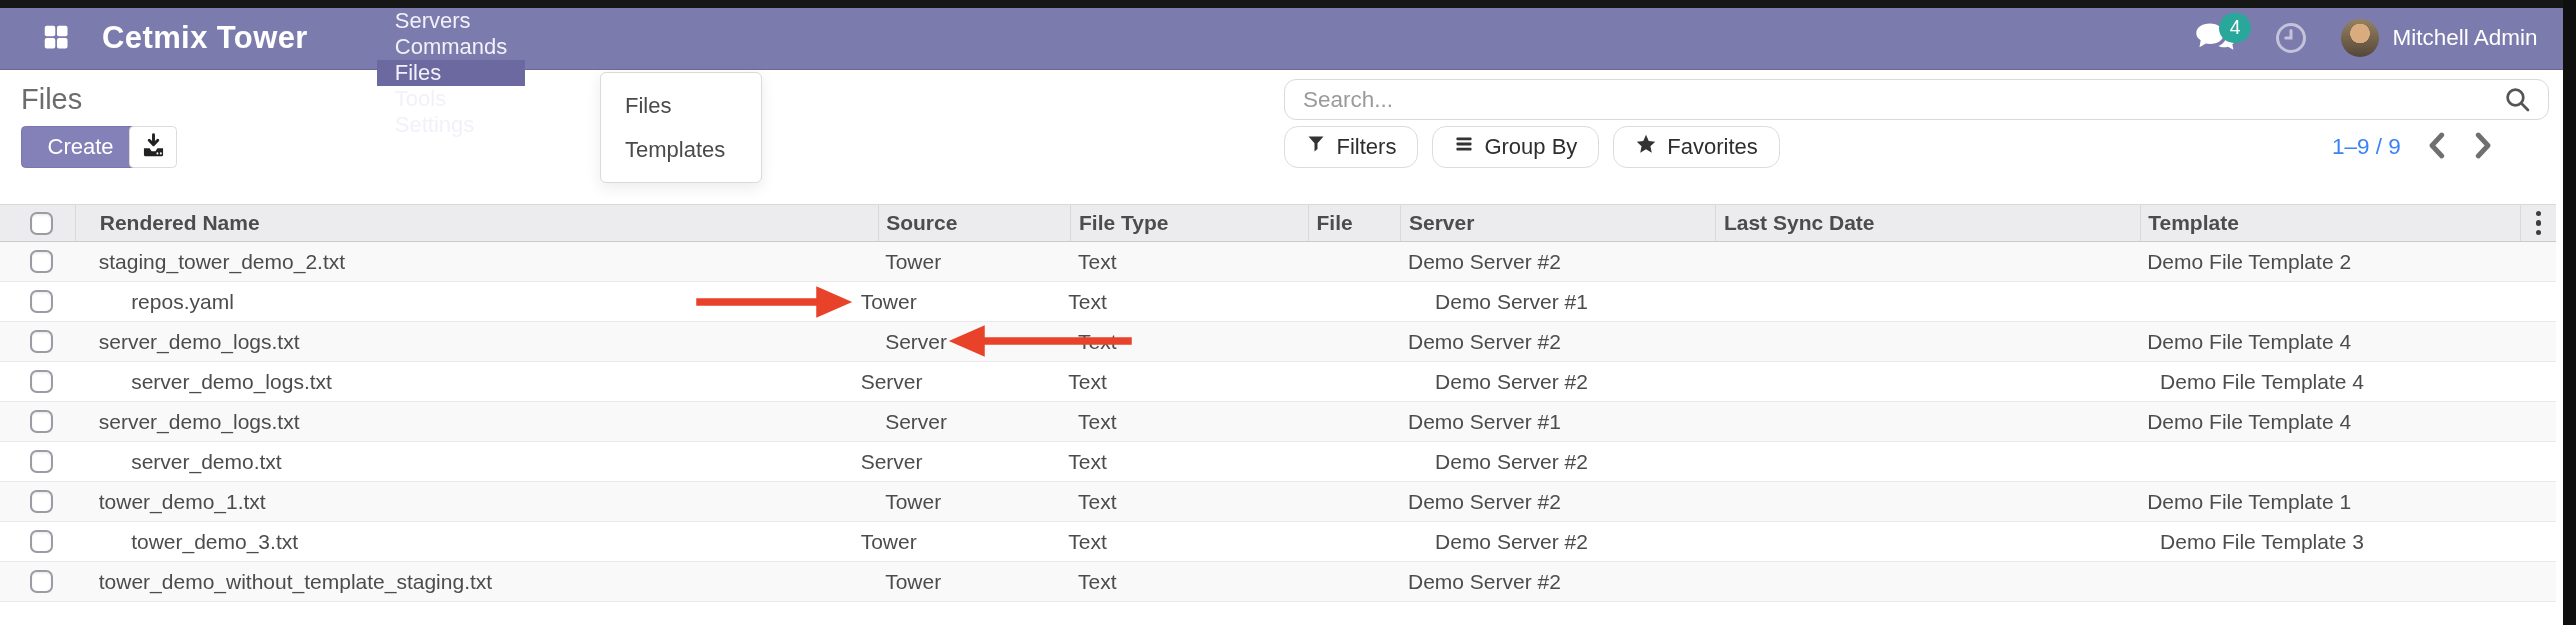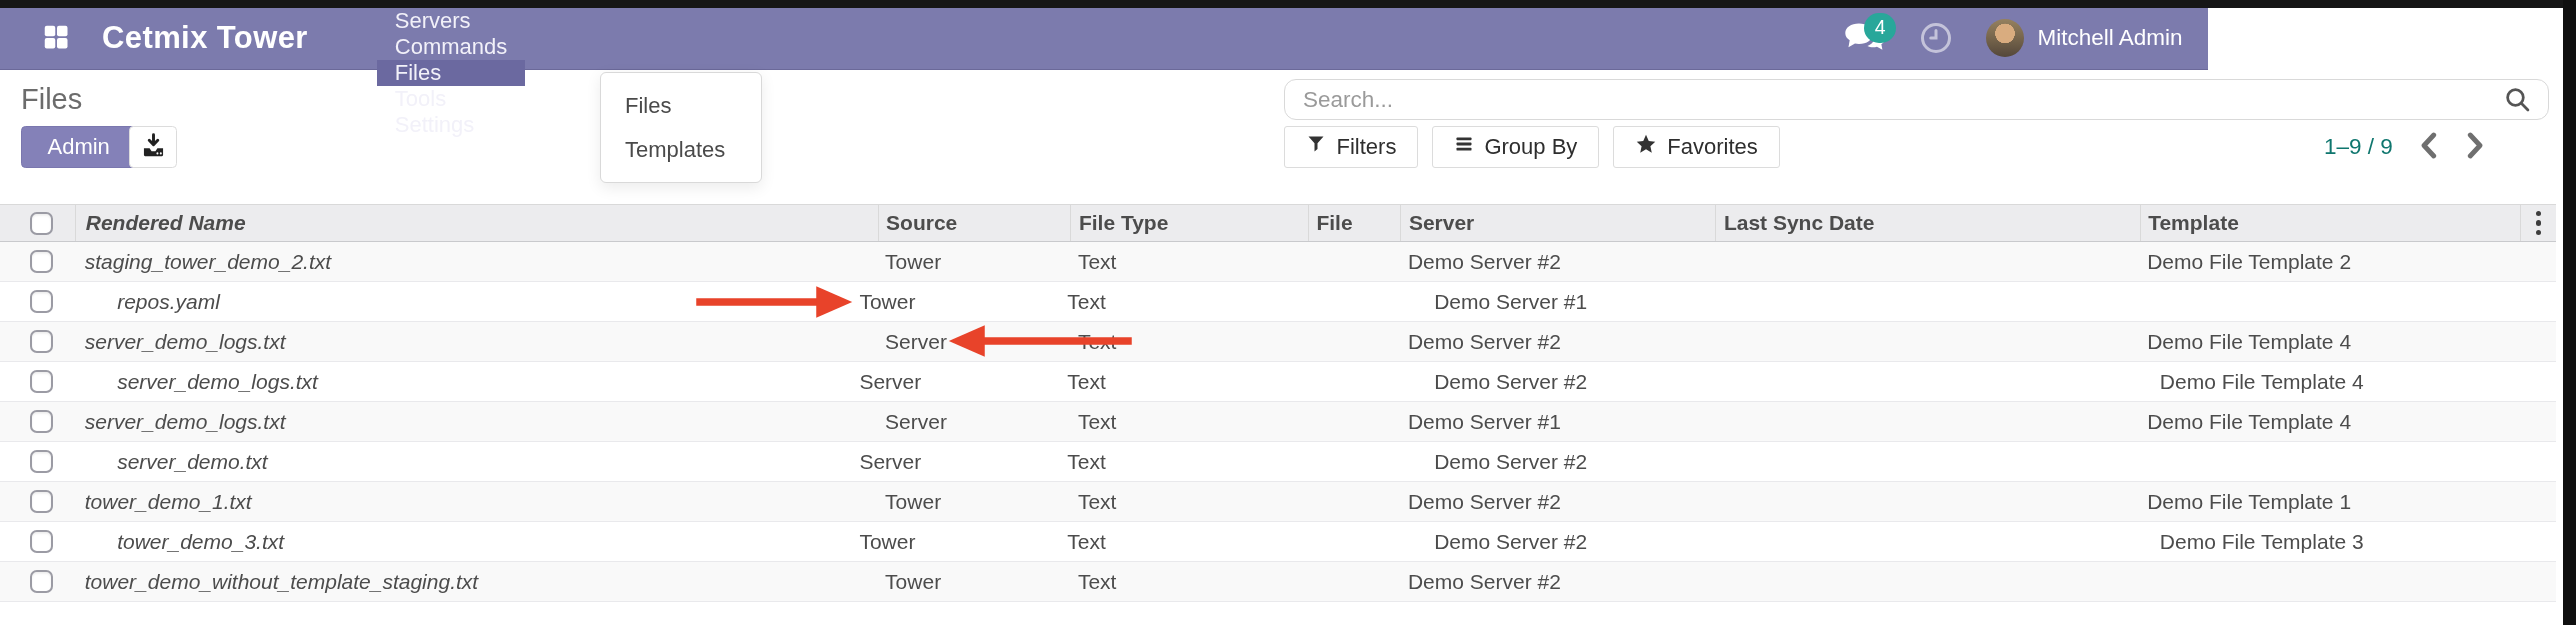--- a/index.html
+++ b/index.html
@@ -6,23 +6,23 @@
   html,body { background:#ffffff; }
   body { font-family:"Liberation Sans", sans-serif; }
 
   .screen { position:relative; width:2576px; height:626px; background:#fff; overflow:hidden; }
 
   
   .top-strip   { position:absolute; left:0; top:0; width:2576px; height:7.5px; background:#161616; z-index:40; }
   .right-strip { position:absolute; right:0; top:0; width:12.8px; height:626px; background:#0f0f0f; z-index:40; }
 
   
-  .navbar { position:absolute; left:0; top:7.5px; width:2208px; height:62px;
+  .navbar { position:absolute; left:0; top:7.5px; width:2563px; height:62px;
             background:var(--navbar-purple,#7c7bad); border-bottom:1.5px solid #6b6999;
-            display:flex; align-items:center; z-index:20;text-align:right; }
+            display:flex; align-items:center; z-index:20; }
   .apps-btn { margin-left:39px; width:33px; height:33px; display:flex; align-items:center; justify-content:center; cursor:pointer; }
   .brand { margin-left:30px; color:#fff; font-size:31px; font-weight:600; letter-spacing:0.4px; white-space:nowrap; }
   .nav-menus { display:flex; align-items:stretch; height:100%; margin-left:69px;flex-direction:column; }
   .nav-item { display:flex; align-items:center; padding:0 18px; color:#f2f1f9; font-size:22px; cursor:pointer; }
   .nav-item.active { background:var(--navbar-active,#6b69a0); }
   .nav-right { margin-left:auto; display:flex; align-items:center; margin-right:25.5px; gap:31.5px; }
   .systray-chat { position:relative; width:48px; height:39px; cursor:pointer; }
   .chat-badge { position:absolute; right:-9px; top:-6px; min-width:31.5px; height:30px; padding:0 7.5px;
                 background:var(--badge-teal,#28a79a); color:#fff; font-size:19.5px; border-radius:16.5px;
                 display:flex; align-items:center; justify-content:center; }
@@ -48,38 +48,38 @@
                 border:0.8px solid #dcdcdc; border-radius:4.5px; display:flex; align-items:center; justify-content:center; cursor:pointer; }
 
   .search-box { position:absolute; left:1284px; top:79px; width:1265px; height:41px; background:#fff;
                 border:0.8px solid #d9d9d9; border-radius:12px; display:flex; align-items:center; }
   .search-box input { flex:1; border:none; outline:none; font-size:22.5px; color:#555;
                       padding:0 0 0 18px; background:transparent; font-family:"Liberation Sans", sans-serif; }
   .search-box input::placeholder { color:#9a9a9a; }
   .search-glass { margin-right:16.5px; cursor:pointer; display:flex; }
 
   .filter-bar { position:absolute; left:1284px; top:126px; display:flex; gap:13.5px; }
-  .fbtn { height:42px; padding:0 21px; background:#fff; border:0.8px solid #dcdcdc; border-radius:3px;
+  .fbtn { height:42px; padding:0 21px; background:#fff; border:0.8px solid #dcdcdc; border-radius:14px;
           display:flex; align-items:center; gap:10.5px; font-size:22px; color:#2e2e2e; cursor:pointer; }
 
   .pager { position:absolute; left:2324px; top:132px; display:flex; align-items:center; gap:25.5px; }
-  .pager-value { font-size:22.5px; color:#0f766e; white-space:nowrap; }
+  .pager-value { font-size:22.5px; color:#3b82f6; white-space:nowrap;margin-left:8px; }
   .pager-btn { display:flex; align-items:center; cursor:pointer; }
 
   
   .list-table { position:absolute; left:0; top:204px; width:2556px; font-size:21px; color:#4c4c4c; }
   .thead { display:flex; height:38px; background:#ececee; border-top:0.8px solid #d9d9d9; border-bottom:0.8px solid #c9cacd; }
   .thead .cell { font-weight:700; }
   .thead .cell + .cell { border-left:0.8px solid #d9d9d9; }
   .trow { display:flex; height:40px; border-bottom:0.8px solid #e9e9ec; cursor:pointer; }
   .trow.shade { background:#f9f9f9; }
   .trow.plain { background:#ffffff;gap:37px; }
   .cell { display:flex; align-items:center; padding:0 7.5px; overflow:hidden; white-space:nowrap; }
   .c-check   { width:75px;  padding-left:30px; }
-  .c-name    { width:792px; padding-left:10px;font-style:italic; }
+  .c-name    { width:792px; padding-left:24px; }
   .c-source  { width:194px;margin-left:16px; }
   .c-filetype{ width:239px; }
   .c-file    { width:93px; }
   .c-server  { width:317px; }
   .c-sync    { width:427px; }
   .c-template{ width:383px; }
   .c-dots    { width:36px; justify-content:center; padding:0; }
 
   .checkbox { width:22.5px; height:23px; border:2.3px solid #9b9ba4; border-radius:6.8px; background:#fff;
               box-shadow: inset 0 1.5px 2.3px rgba(0,0,0,.08); cursor:pointer; }
@@ -141,21 +141,21 @@
     </div>
   </div>
 
   <div class="menu-dropdown">
     <div class="dd-item">Files</div>
     <div class="dd-item">Templates</div>
   </div>
 
   <div class="page-title">Files</div>
 
-  <div class="btn-create">Admin</div>
+  <div class="btn-create">Create</div>
   <div class="btn-export">
     <span>
       <svg width="27" height="27" viewBox="0 0 24 24">
         <path d="M12 2.5 v8.5 M8.2 7.4 L12 11.2 L15.8 7.4" fill="none" stroke="#222" stroke-width="2.6" stroke-linecap="round" stroke-linejoin="round"></path>
         <path d="M3.5 14.5 h5 l1.8 2.6 h3.4 l1.8-2.6 h5 v6 a1 1 0 0 1 -1 1 h-15 a1 1 0 0 1 -1-1 Z" fill="#222"></path>
         <circle cx="15.5" cy="19" r="0.9" fill="#fff"></circle>
           <circle cx="18.5" cy="19" r="0.9" fill="#fff"></circle>
       </svg>
     </span>
   </div>

